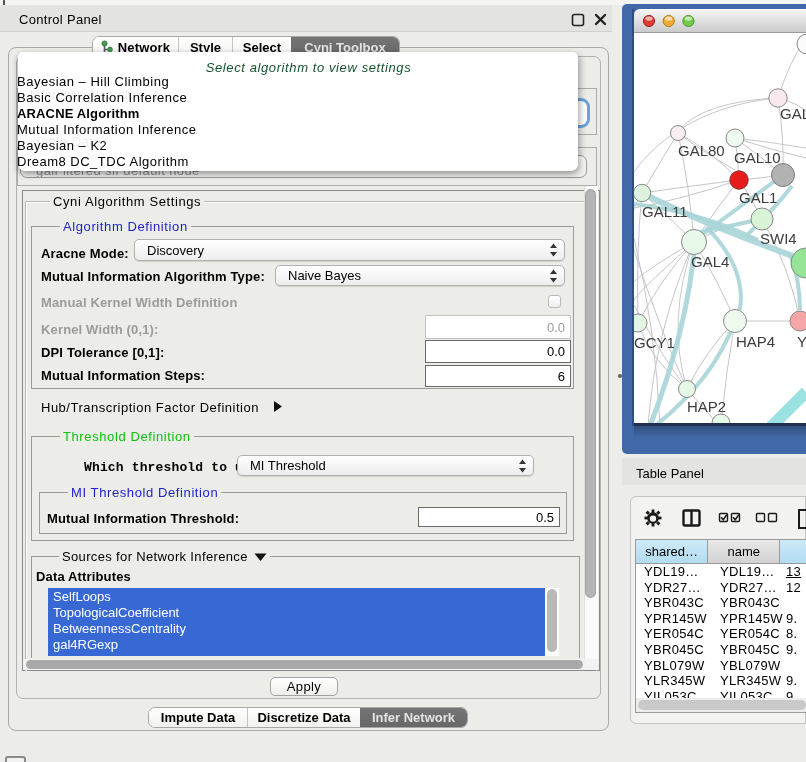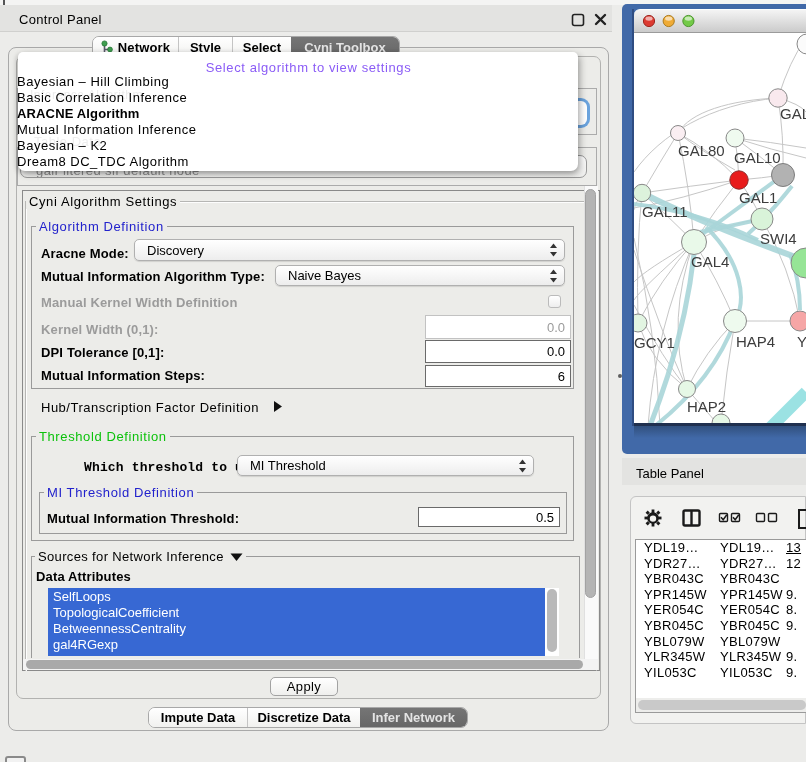--- a/index.html
+++ b/index.html
@@ -10,21 +10,21 @@
 .gray { color:#9b9b9b; }
 
 .combo { position:absolute; border:1px solid #b0b0b0; border-radius:5px;
   background:linear-gradient(#ffffff, #f7f7f7 45%, #ededed); box-shadow:0 1px 1px rgba(0,0,0,0.12);
   display:flex; align-items:center; }
 .combo .txt { padding-left:12px; }
 .arrows { position:absolute; right:6px; top:50%; transform:translateY(-50%); width:9px; height:14px; }
 .field { position:absolute; background:#fff; border:1px solid #6a6a6a; text-align:right; display:flex; align-items:center; justify-content:flex-end; padding-right:5px; }
 .seg { display:flex; align-items:center; justify-content:center; background:linear-gradient(#ffffff,#f1f1ef); color:#000; }
 .seg.dark { background:linear-gradient(#757575,#676767); color:#e4e4e4; }
-.grouplab { position:absolute; padding:0 3px; background:#ecece9; letter-spacing:0.6px; }
+.grouplab { position:absolute; padding:0 3px; background:#ecece9; letter-spacing:0.6px;margin-left:24px; }
 </style>
 </head>
 <body>
 
 <div class="abs" style="left:0;top:0;width:806px;height:5px;background:#f4f4f3;"></div>
 <div class="abs" style="left:3px;top:0;width:2px;height:7px;background:#555;"></div>
 
 <div class="abs" style="left:0;top:5px;width:612px;height:27px;background:#e3e3e1;border-bottom:1px solid #d0d0ce;"></div>
 <div class="abs" style="left:19px;top:12px;font-size:13px;letter-spacing:0.3px;">Control Panel</div>
 
@@ -139,21 +139,21 @@
 
 <div class="abs" style="left:270px;top:677px;width:68px;height:19px;border:1px solid #a2a2a2;border-radius:5px;background:linear-gradient(#ffffff,#efefed);display:flex;align-items:center;justify-content:center;letter-spacing:0.4px;">Apply</div>
 
 <div class="abs" style="left:148px;top:707px;height:21px;display:flex;border:1px solid #a8a8a8;border-radius:7px;overflow:hidden;background:#fff;">
   <div class="seg" style="width:98px;font-weight:600;">Impute Data</div>
   <div class="seg" style="width:113px;border-left:1px solid #c4c4c4;font-weight:600;">Discretize Data</div>
   <div class="seg dark" style="width:107px;font-weight:600;">Infer Network</div>
 </div>
 
 <div class="abs" style="left:18px;top:52px;width:560px;height:119px;background:#fff;border-radius:5px 5px 7px 7px;box-shadow:2px 3px 7px rgba(0,0,0,0.32), -2px 2px 5px rgba(0,0,0,0.12);"></div>
-<div class="abs" style="left:21px;top:60px;width:575px;height:13px;color:#8b5cf6;text-align:center;letter-spacing:0.6px;">Select algorithm to view settings</div>
+<div class="abs" style="left:21px;top:60px;width:575px;height:13px;color:#14532d;text-align:center;letter-spacing:0.6px;font-style:italic;">Select algorithm to view settings</div>
 <div class="abs" style="left:17px;top:74px;line-height:16px;letter-spacing:0.5px;">
 Bayesian – Hill Climbing<br>
 Basic Correlation Inference<br>
 <span class="b">ARACNE Algorithm</span><br>
 Mutual Information Inference<br>
 Bayesian – K2<br>
 Dream8 DC_TDC Algorithm</div>
 <div class="abs" style="left:30px;top:88px;font-size:12px;color:rgba(60,60,60,0.10);letter-spacing:0.5px;">Inference Algorithm</div>
 <div class="abs" style="left:34px;top:134px;font-size:13px;color:rgba(60,60,60,0.09);letter-spacing:0.5px;">Table Data</div>
 
@@ -286,20 +286,25 @@
     <rect x="87.5" y="4.5" width="8" height="8" rx="1" stroke-width="1.4"></rect>
     <rect x="112.5" y="4.5" width="8" height="8" rx="1" stroke-width="1.4"></rect>
     <rect x="124.5" y="4.5" width="8" height="8" rx="1" stroke-width="1.4"></rect>
     <path d="M155,1 h10 l5,5 v13 h-15 z" stroke-width="2"></path>
   </g>
   <path d="M77,8.2 l2.2,2.6 l3.6,-5" stroke="#1a1a1a" stroke-width="1.5" fill="none"></path>
   <path d="M89,8.2 l2.2,2.6 l3.6,-5" stroke="#1a1a1a" stroke-width="1.5" fill="none"></path>
 </svg>
 
 <div class="abs" style="left:635px;top:539px;width:171px;height:173px;background:#fff;border-left:1px solid #9a9a9a;border-top:1px solid #9a9a9a;overflow:hidden;">
+  <div style="display:flex;height:24px;border-bottom:1px solid #9a9a9a;">
+    <div style="width:73px;background:linear-gradient(#cdeaf8,#b2dcf0);border-right:1px solid #9a9a9a;display:flex;align-items:center;justify-content:center;">shared…</div>
+    <div style="width:73px;background:linear-gradient(#e8e8e8,#d2d2d2);border-right:1px solid #9a9a9a;display:flex;align-items:center;justify-content:center;">name</div>
+    <div style="width:26px;background:linear-gradient(#cdeaf8,#b2dcf0);"></div>
+  </div>
   <div style="line-height:15.6px;padding-top:0px;letter-spacing:0.3px;">
     <div style="display:flex;">
         <div style="width:73px;padding-left:8px;">YDL19…</div>
         <div style="width:73px;padding-left:11px;">YDL19…</div>
         <div style="padding-left:4px;text-decoration:underline;">13</div>
       </div>
     <div style="display:flex;">
         <div style="width:73px;padding-left:8px;">YDR27…</div>
         <div style="width:73px;padding-left:11px;">YDR27…</div>
         <div style="padding-left:4px;">12</div>

